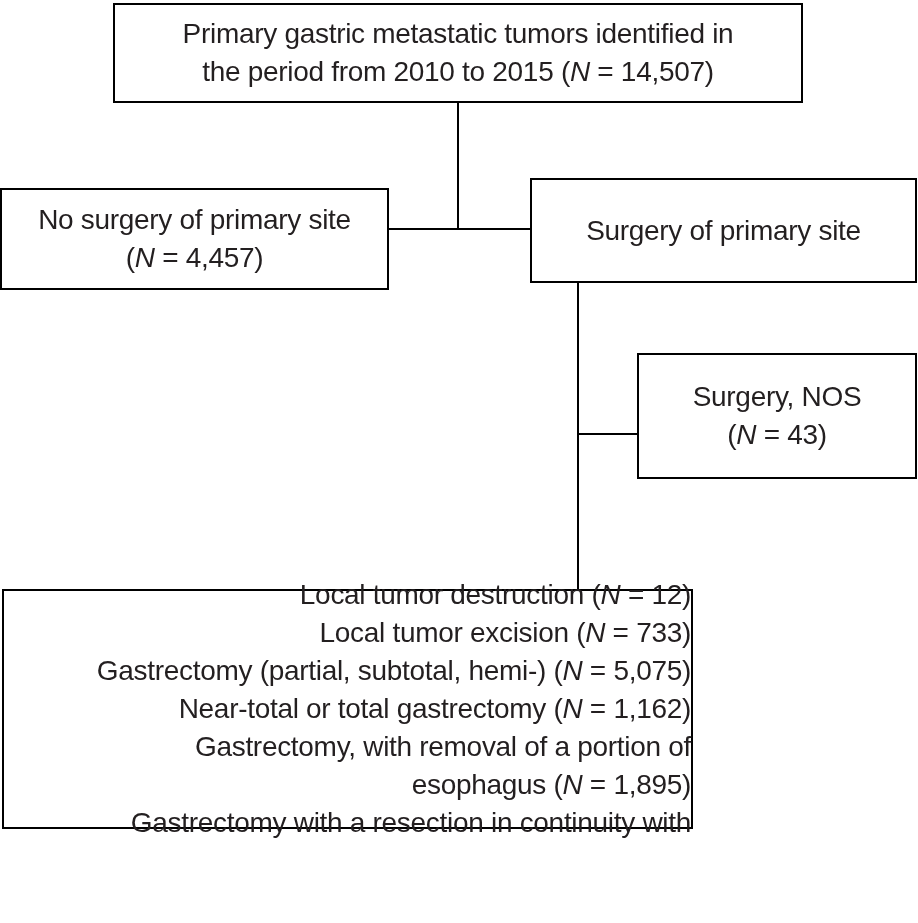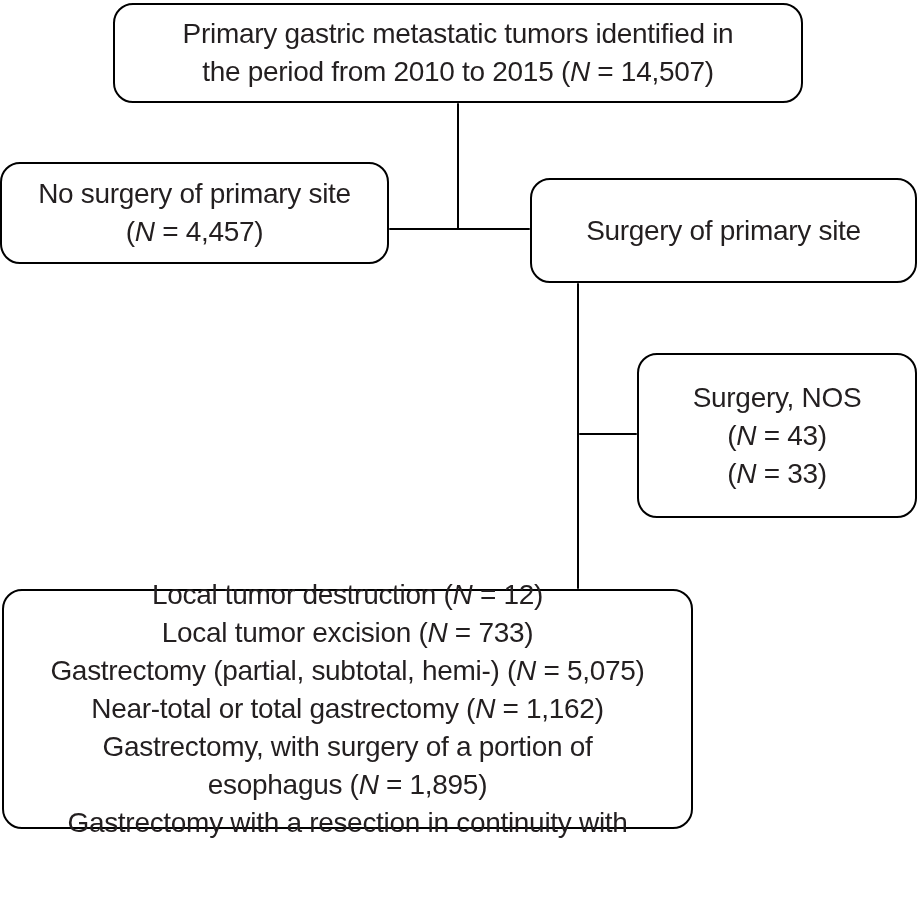--- a/index.html
+++ b/index.html
@@ -1,20 +1,20 @@
 <!DOCTYPE html>
 <html style="--line-color: #000000; --text-color: #231f20; --bg-color: #ffffff;"><head>
 <meta charset="utf-8">
 <style>
   :root {
     --line-color: #000000;
     --text-color: #231f20;
     --bg-color: #ffffff;
   }
-  * { margin: 0; padding: 0; box-sizing: border-box; border-radius: 20px; }
+  * { margin: 0; padding: 0; box-sizing: border-box; }
   html, body {
     background: var(--bg-color);
     font-family: "Liberation Sans", sans-serif;
   }
   .canvas {
     position: relative;
     width: 918px;
     height: 923px;
     background: var(--bg-color);
     overflow: hidden;
@@ -34,24 +34,24 @@
     letter-spacing: -0.3px;
     font-weight: 400;
   }
   .box .line { white-space: nowrap; }
   .box .line i.nvar { font-style: italic; }
   .conn {
     position: absolute;
     background: var(--line-color);
   }
   #box-primary    { left: 113px; top: 3px;   width: 690px; height: 100px; }
-  #box-no-surgery { left: 0px;   top: 162px; width: 389px; height: 102px; }
+  #box-no-surgery { left: 0px;   top: 188px; width: 389px; height: 102px; }
   #box-surgery    { left: 530px; top: 178px; width: 387px; height: 105px; }
-  #box-nos        { left: 637px; top: 353px; width: 280px; height: 165px; }
-  #box-procedures { left: 2px;   top: 589px; width: 691px; height: 240px; }
+  #box-nos        { left: 637px; top: 353px; width: 280px; height: 126px; }
+  #box-procedures { left: 2px;   top: 589px; width: 691px; height: 240px; align-items: flex-end; }
 
   #conn-top-vertical      { left: 457px; top: 103px; width: 2px;   height: 126px; }
   #conn-split-horizontal  { left: 389px; top: 228px; width: 141px; height: 2px;   }
   #conn-surgery-vertical  { left: 577px; top: 283px; width: 2px;   height: 306px; }
   #conn-nos-branch        { left: 579px; top: 433px; width: 58px;  height: 2px;   }
 </style>
 </head>
 <body>
 
 <div class="canvas">
@@ -66,29 +66,28 @@
       <div class="line">(<i class="nvar">N</i> = 4,457)</div>
     </div>
 
   <div class="box" id="box-surgery">
       <div class="line">Surgery of primary site</div>
     </div>
 
   <div class="box" id="box-nos">
       <div class="line">Surgery, NOS</div>
       <div class="line">(<i class="nvar">N</i> = 43)</div>
-      <div class="line">(<i class="nvar">N</i> = 33)</div>
     </div>
 
   <div class="box" id="box-procedures">
       <div class="line">Local tumor destruction (<i class="nvar">N</i> = 12)</div>
       <div class="line">Local tumor excision (<i class="nvar">N</i> = 733)</div>
       <div class="line">Gastrectomy (partial, subtotal, hemi-) (<i class="nvar">N</i> = 5,075)</div>
       <div class="line">Near-total or total gastrectomy (<i class="nvar">N</i> = 1,162)</div>
-      <div class="line">Gastrectomy, with surgery of a portion of</div>
+      <div class="line">Gastrectomy, with removal of a portion of</div>
       <div class="line">esophagus (<i class="nvar">N</i> = 1,895)</div>
       <div class="line">Gastrectomy with a resection in continuity with</div>
     </div>
 
   <div class="conn" id="conn-top-vertical"></div>
 
   <div class="conn" id="conn-split-horizontal"></div>
 
   <div class="conn" id="conn-surgery-vertical"></div>
 

